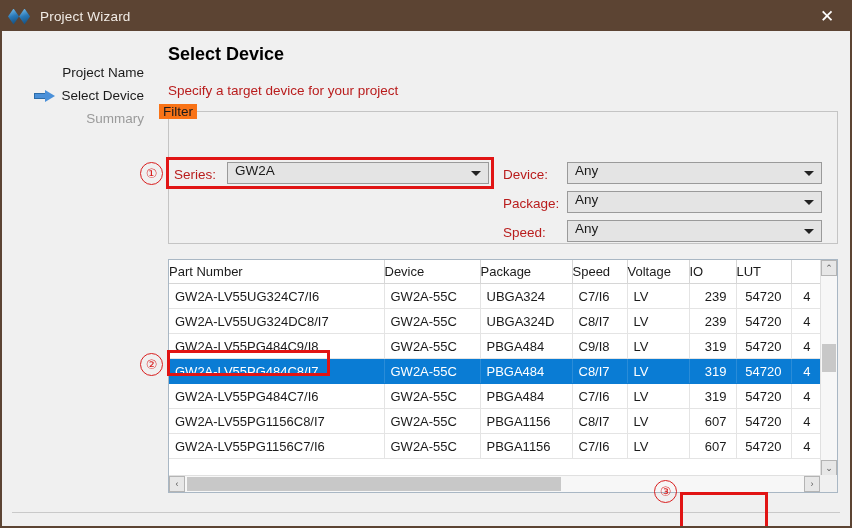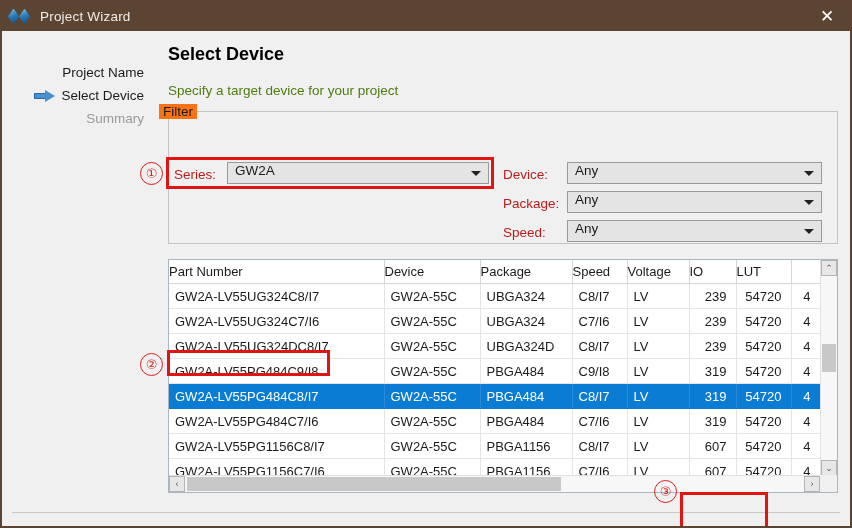--- a/index.html
+++ b/index.html
@@ -139,21 +139,21 @@
     top: 13px;
     font-size: 18px;
     font-weight: bold;
     color: #000;
   }
   .page-subtitle {
     position: absolute;
     left: 16px;
     top: 52px;
     font-size: 13.5px;
-    color: #4d7c0f;
+    color: #b91c1c;
   }
   
   .groupbox {
     position: absolute;
     left: 16px;
     top: 80px;
     width: 670px;
     height: 133px;
     border: 1px solid #c4c4c4;
     box-sizing: border-box;
@@ -464,30 +464,20 @@
             <th><span>Package</span></th>
             <th><span>Speed</span></th>
             <th><span>Voltage</span></th>
             <th><span>IO</span></th>
             <th><span>LUT</span></th>
             <th></th>
           </tr>
         </thead>
         <tbody>
           <tr>
-            <td>GW2A-LV55UG324C8/I7</td>
-            <td>GW2A-55C</td>
-            <td>UBGA324</td>
-            <td>C8/I7</td>
-            <td>LV</td>
-            <td class="num">239</td>
-            <td class="num">54720</td>
-            <td class="num">4</td>
-          </tr>
-          <tr>
             <td>GW2A-LV55UG324C7/I6</td>
             <td>GW2A-55C</td>
             <td>UBGA324</td>
             <td>C7/I6</td>
             <td>LV</td>
             <td class="num">239</td>
             <td class="num">54720</td>
             <td class="num">4</td>
           </tr>
           <tr>

